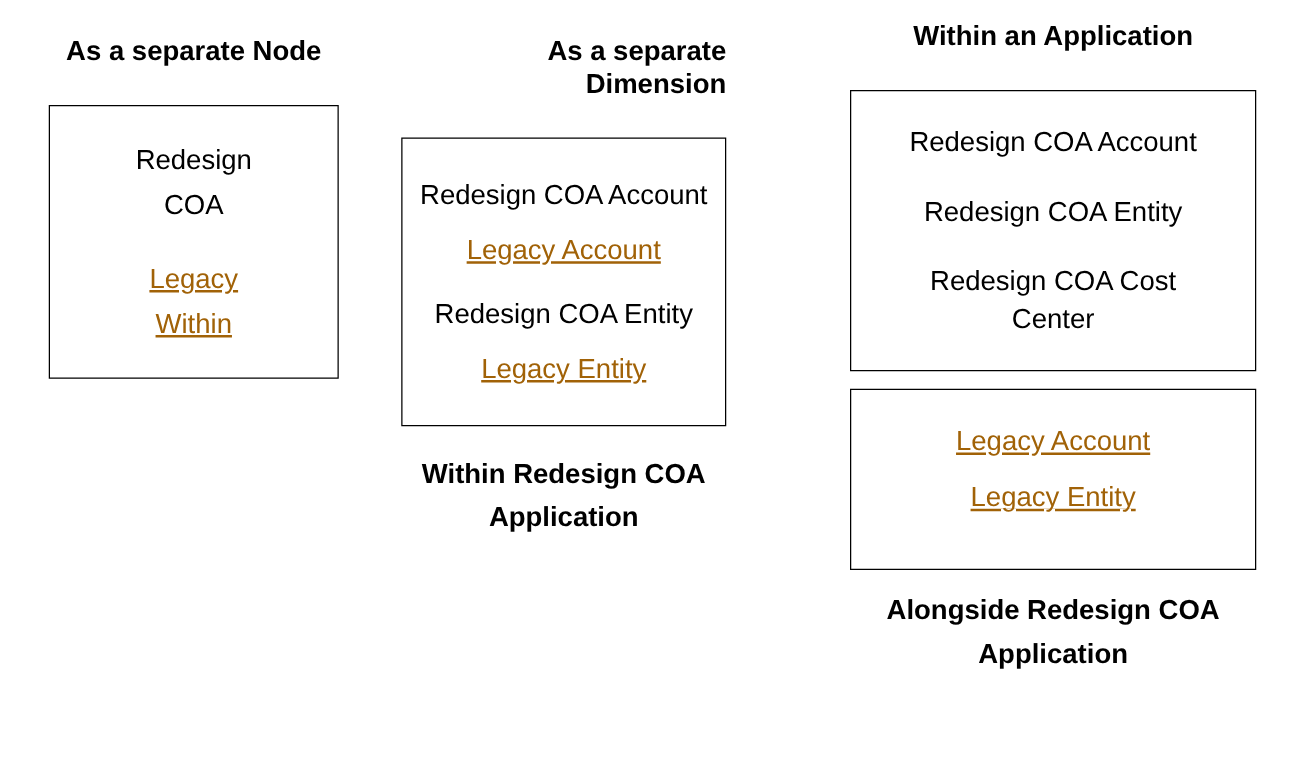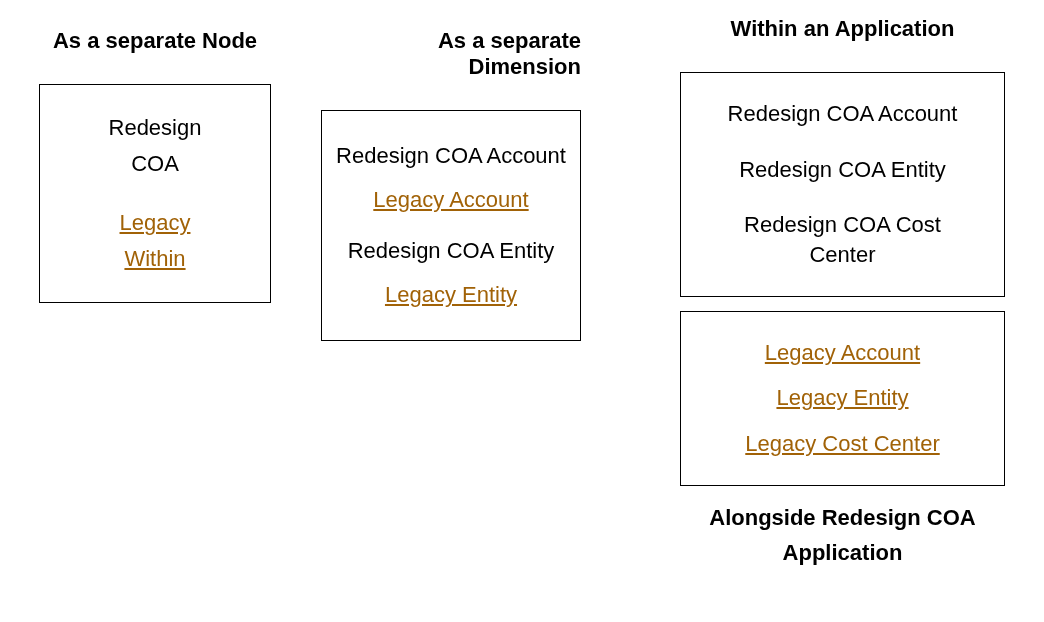--- a/index.html
+++ b/index.html
@@ -86,20 +86,21 @@
     <div class="group">
       <div class="item">Redesign COA Account</div>
       <div class="item highlight">Legacy Account</div>
     </div>
     <div class="group">
       <div class="item">Redesign COA Entity</div>
       <div class="item highlight">Legacy Entity</div>
     </div>
   </div>
 
+  <div class="caption">Within Redesign COA Application</div>
 </div>
 
 <div class="col col-3">
   <div class="col-header">Within an Application</div>
 
   <div class="box" style="padding:26px 10px;">
     <div class="group" style="margin-bottom:26px;">
       <div class="item">Redesign COA Account</div>
     </div>
     <div class="group" style="margin-bottom:26px;">
@@ -110,19 +111,16 @@
     </div>
   </div>
 
   <div class="box" style="padding:26px 10px;">
     <div class="group" style="margin-bottom:16px;">
       <div class="item highlight">Legacy Account</div>
     </div>
     <div class="group" style="margin-bottom:16px;">
       <div class="item highlight">Legacy Entity</div>
     </div>
-    <div class="group">
-      <div class="item highlight">Legacy Cost Center</div>
-    </div>
   </div>
 
   <div class="caption">Alongside Redesign COA Application</div>
 </div>
 
 </body></html>

